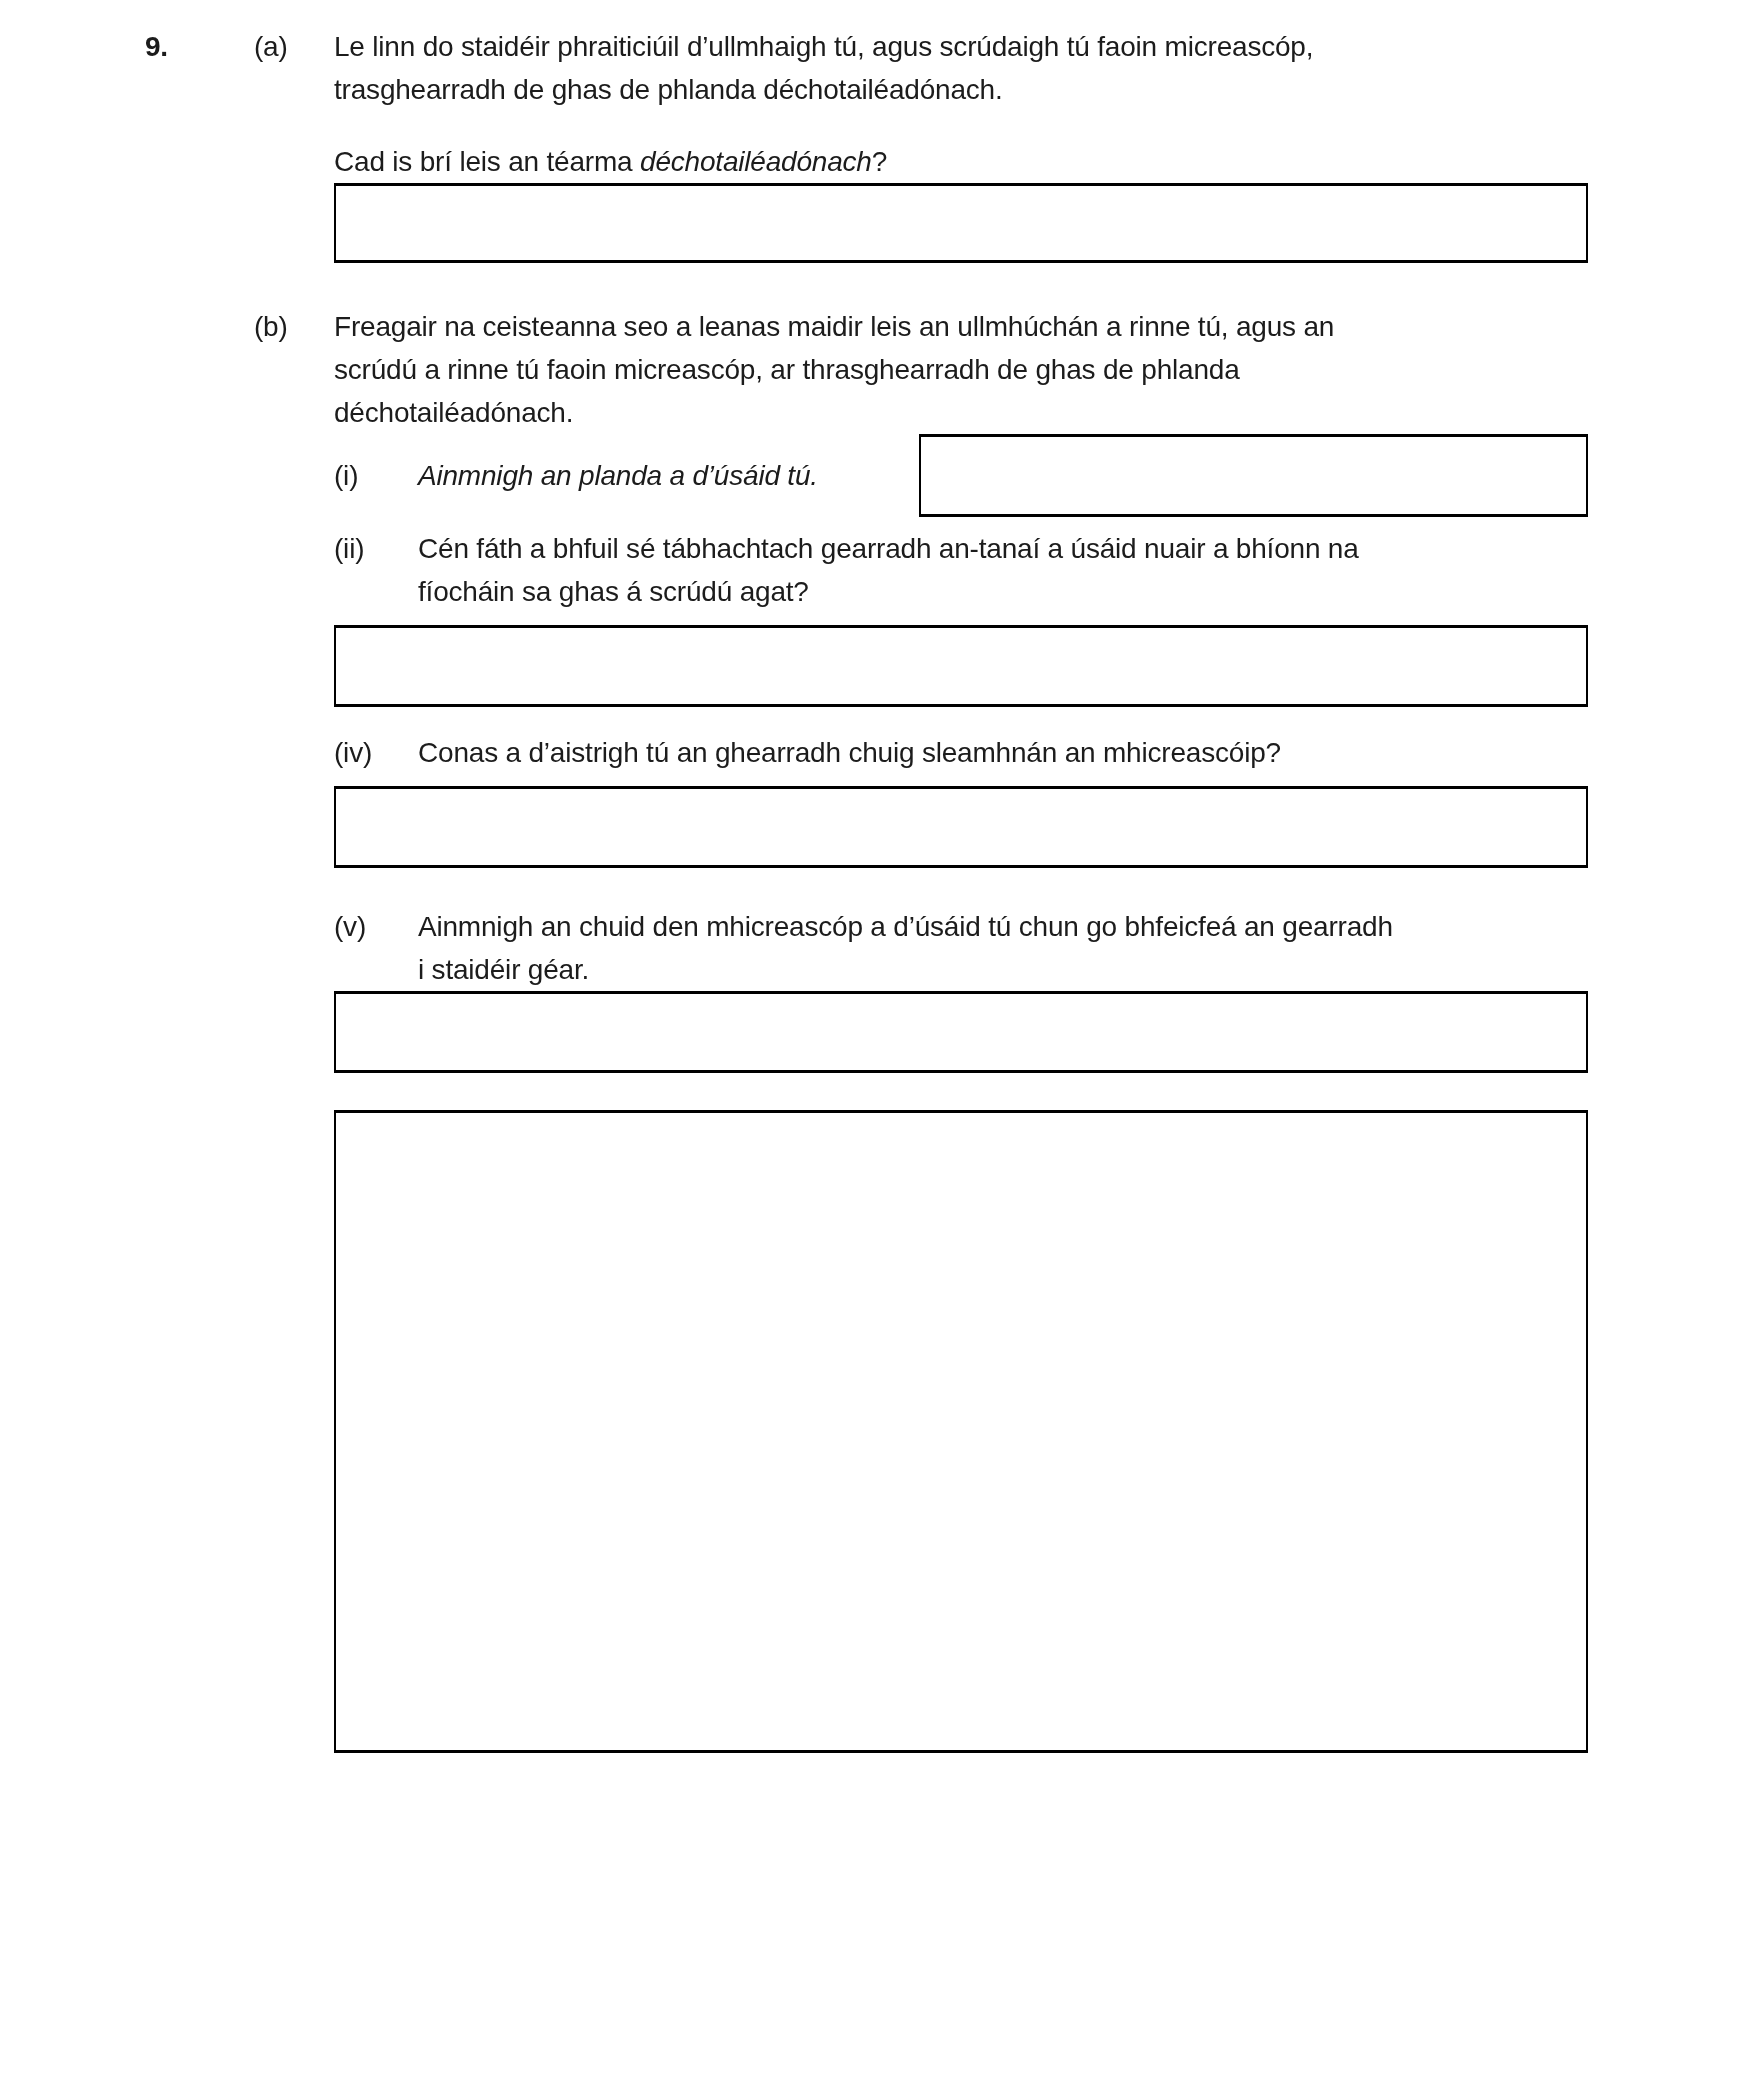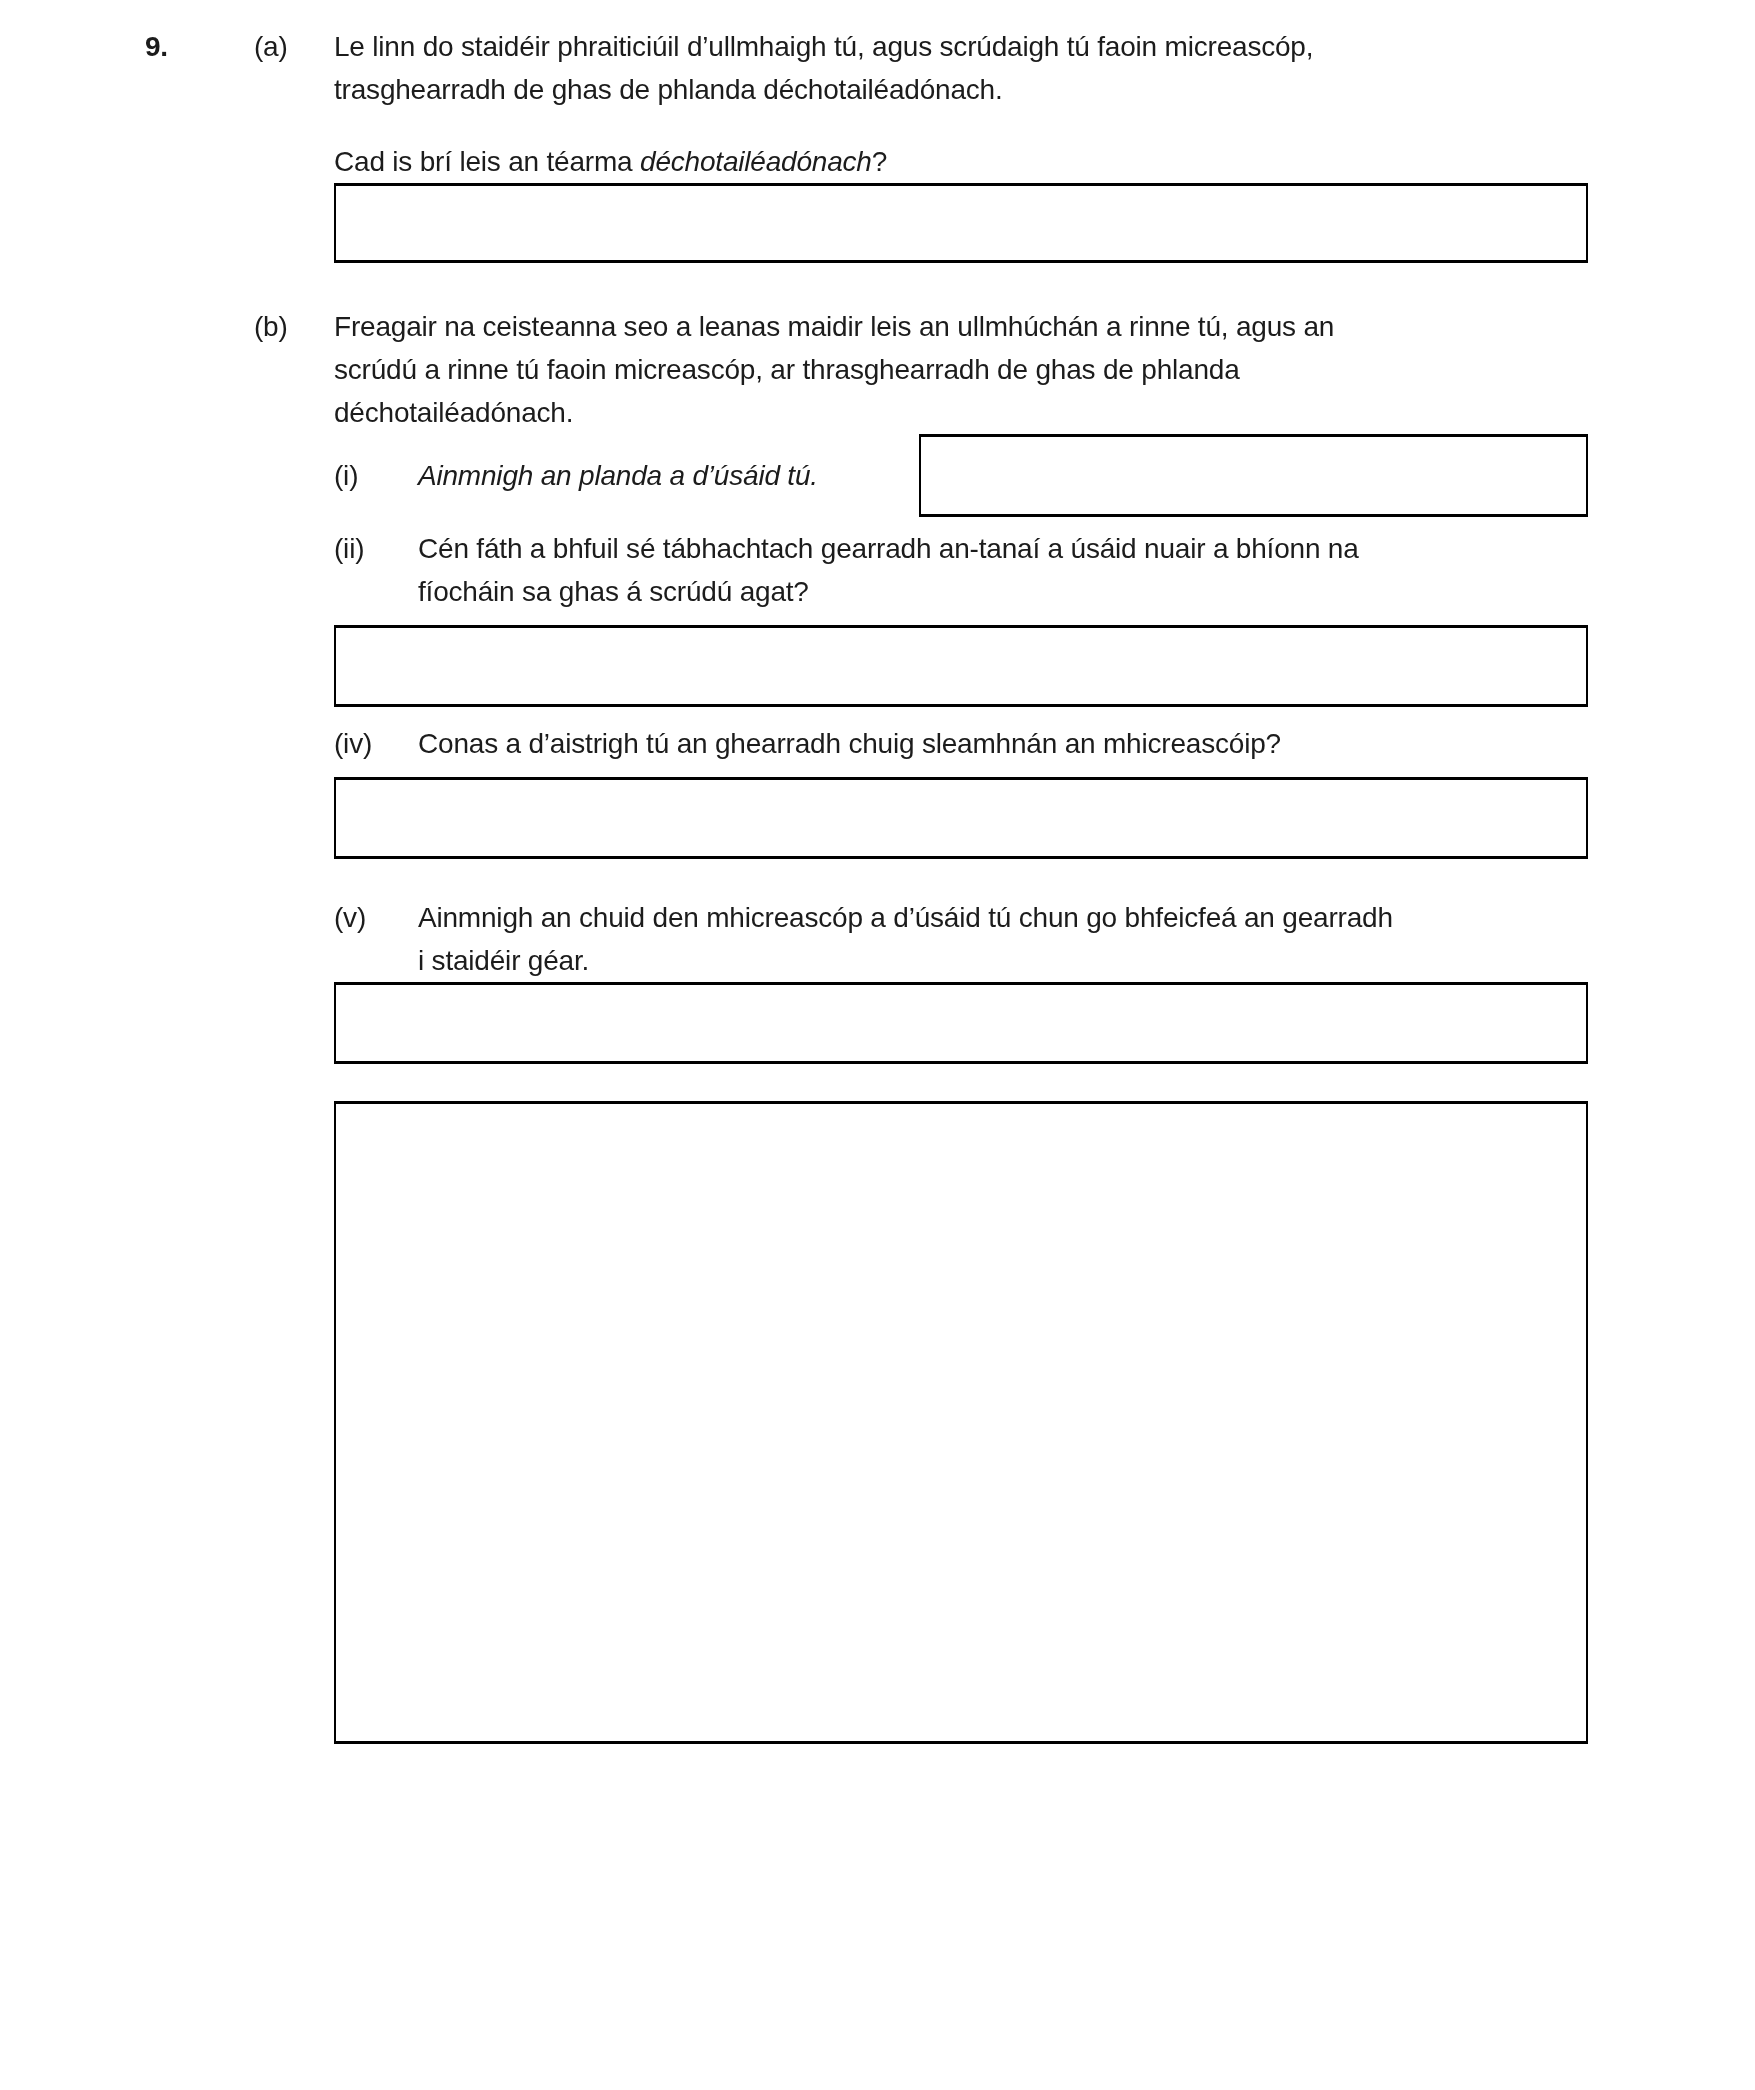--- a/index.html
+++ b/index.html
@@ -47,21 +47,21 @@
 
   .sub-iii { margin-top: 27px; }
   .box-iii { margin-top: 13.5px; height: 154px; padding: 0; }
   .box-iii .step-row {
     height: 71px;
     display: flex; align-items: center;
     padding-left: 21px;
   }
   .box-iii .step-row.first { border-bottom: 2.9px solid #000; }
 
-  .sub-iv  { margin-top: 15px; }
+  .sub-iv  { margin-top: 24px; }
   .box-iv  { margin-top: 12.6px; height: 82px; }
 
   .sub-v   { margin-top: 37px; }
   .box-v   { margin-top: 0; height: 82px; }
 
   .sub-vi  { margin-top: 37px; }
   .box-vi  { margin-top: 1.9px; height: 643px; }
 
   .question-line { margin-top: 29px; }
   .question-line i { font-style: italic; }

